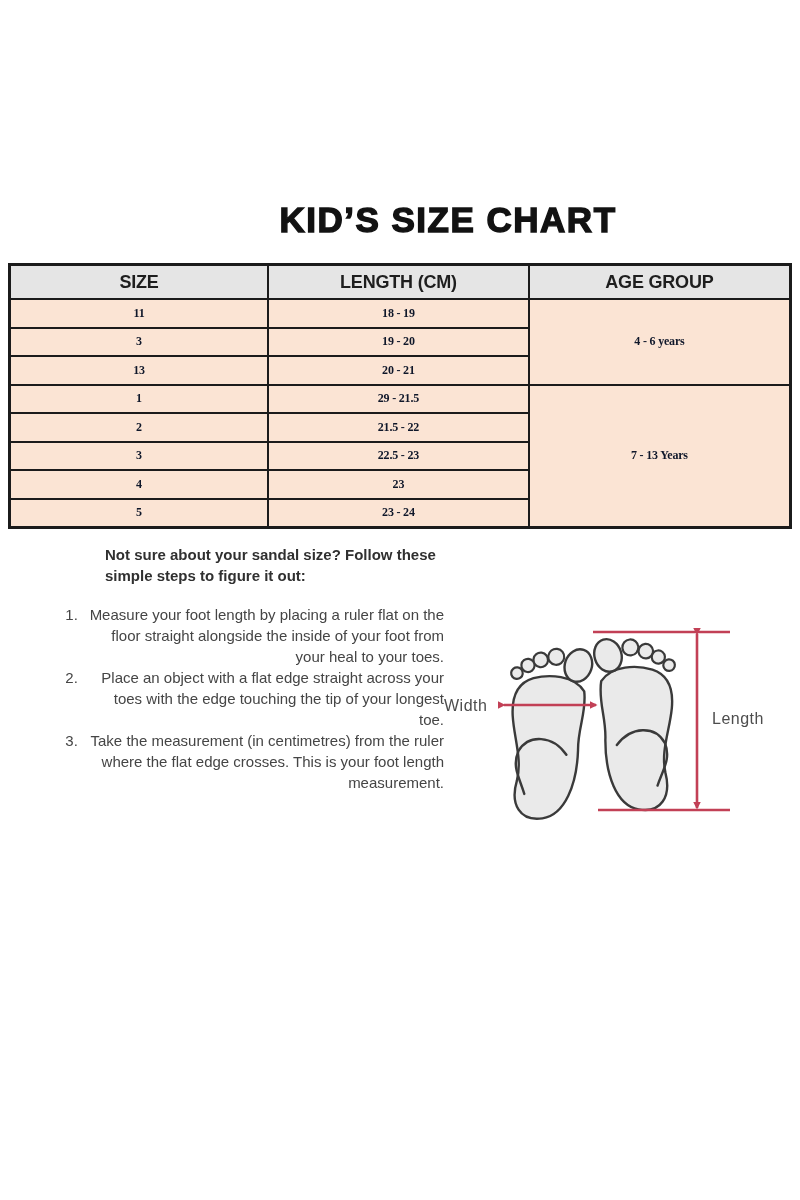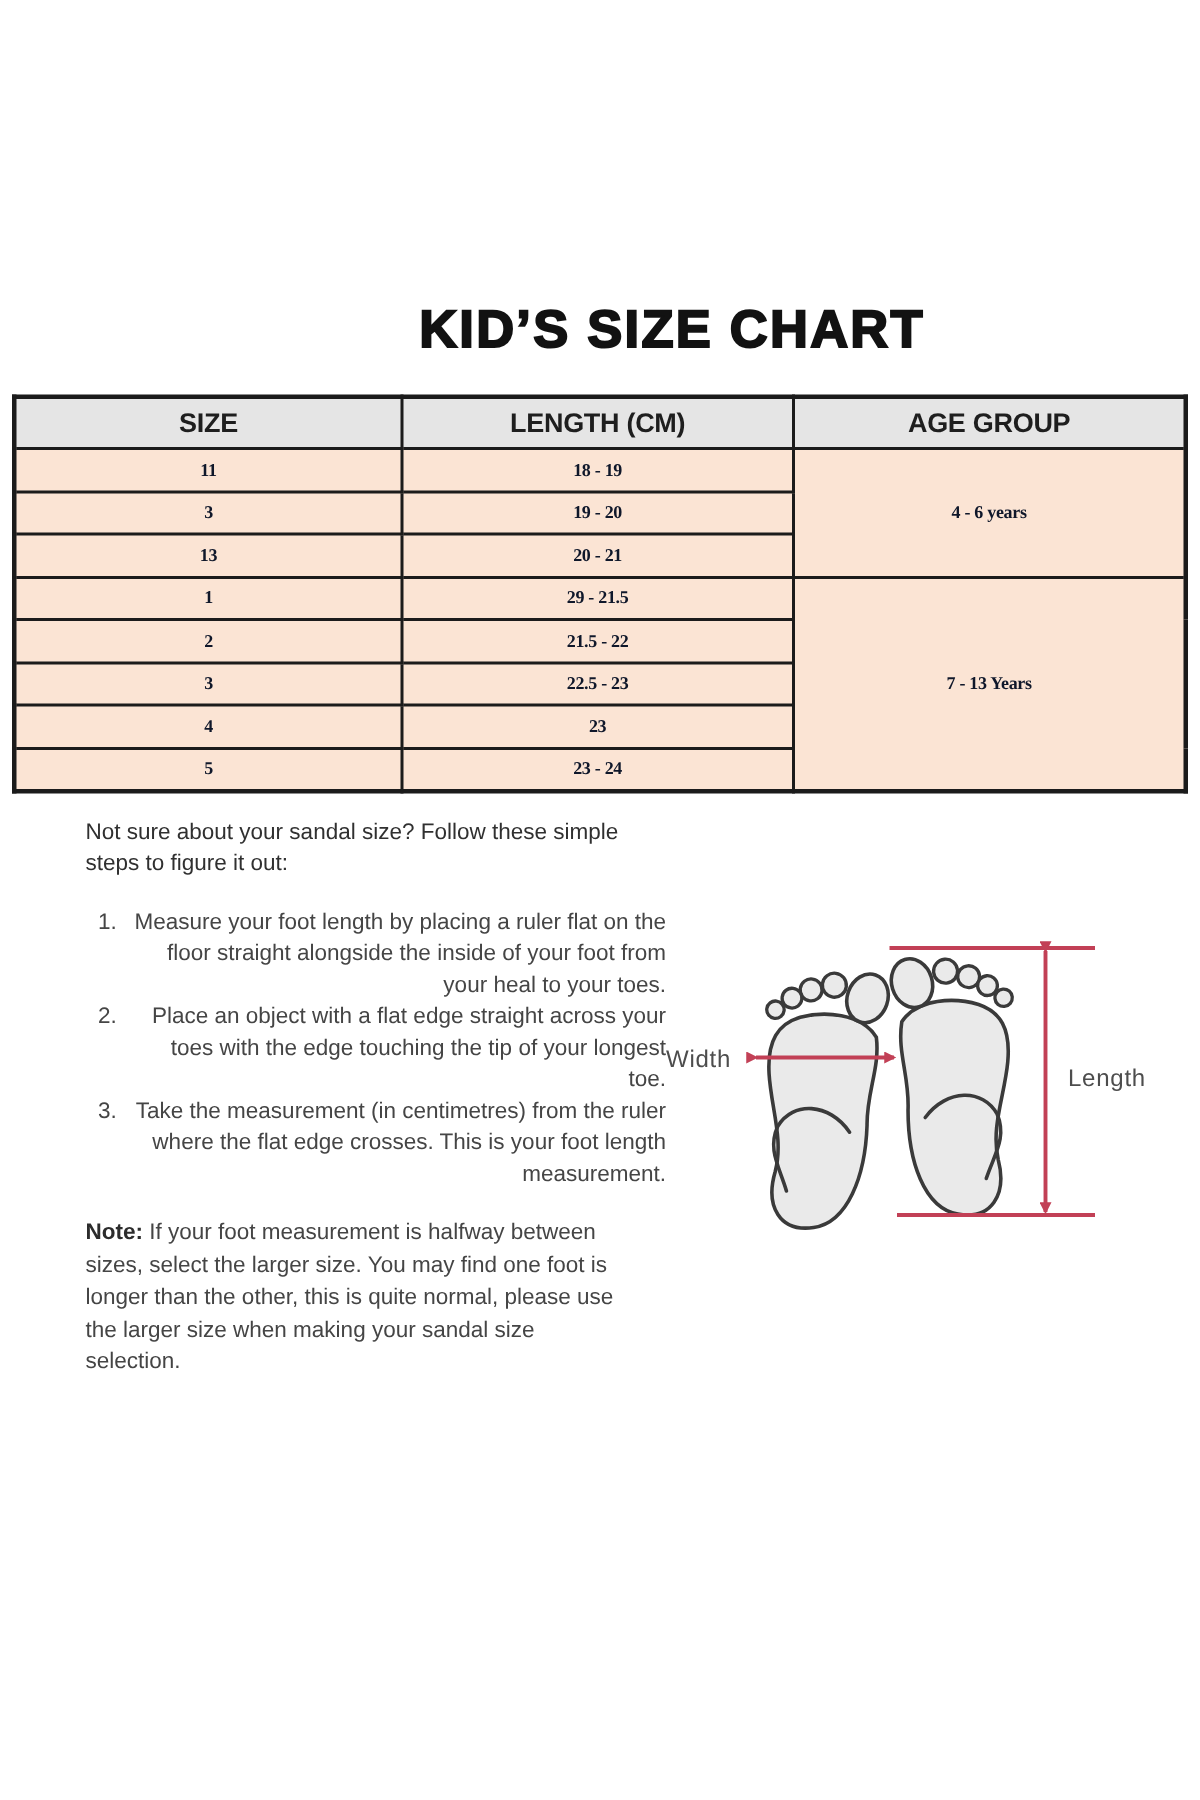--- a/index.html
+++ b/index.html
@@ -26,21 +26,21 @@
   table.size-table th{
     background:#e5e5e5;height:30px;font-size:18px;color:#1e1e1e;
   }
   table.size-table td{
     background:#fbe4d4;height:24.5px;font-size:12px;color:#0f172a;font-family:Liberation Serif, serif;
   }
   td.age-cell{font-size:17px;margin-top:29px;}
   
   .guide{position:absolute;left:57px;top:544px;width:396px;}
   .guide-intro{
-    font-size:15px;font-weight:normal;color:#303030;line-height:21px;width:370px;
+    font-size:15px;font-weight:bold;color:#303030;line-height:21px;width:370px;margin-left:48px;
   }
   ol.steps{
     margin:18px 0 0 0;padding:0 0 0 25px;
     font-size:15px;color:#454545;line-height:21px;width:362px;text-align:right;
   }
   ol.steps li{margin:0;padding:0 0 0 3px;}
   .note{
     margin-top:18px;font-size:15px;color:#454545;line-height:21.5px;width:352px;
   }
   .note b{color:#2c2c2c;}
@@ -108,21 +108,20 @@
   </tbody>
 </table>
 
 <div class="guide">
   <div class="guide-intro">Not sure about your sandal size? Follow these simple steps to figure it out:</div>
   <ol class="steps">
     <li>Measure your foot length by placing a ruler flat on the floor straight alongside the inside of your foot from your heal to your toes.</li>
     <li>Place an object with a flat edge straight across your toes with the edge touching the tip of your longest toe.</li>
     <li>Take the measurement (in centimetres) from the ruler where the flat edge crosses. This is your foot length measurement.</li>
   </ol>
-  <div class="note"><b>Note:</b><span> If your foot measurement is halfway between sizes, select the larger size. You may find one foot is longer than the other, this is quite normal, please use the larger size when making your sandal size selection.</span></div>
 </div>
 
 <div class="diagram">
   <svg width="345" height="235" viewBox="0 0 345 235">
     <defs>
       <marker id="ah" markerWidth="9" markerHeight="8" refX="6.5" refY="4" orient="auto" markerUnits="userSpaceOnUse">
         <path d="M0,0 L8,4 L0,8 Z" fill="#c24056"></path>
       </marker>
       <g id="footShape">
         <path d="M 8,45 C 3,65 10,82 7,104 C 4,138 12,170 34,176 C 56,182 68,166 64,142 C 61,120 72,100 76,78 C 80,56 74,44 60,38 C 45,32 20,30 8,45 Z" fill="#eaeaea" stroke="#3a3a3a" stroke-width="2.4"></path>

